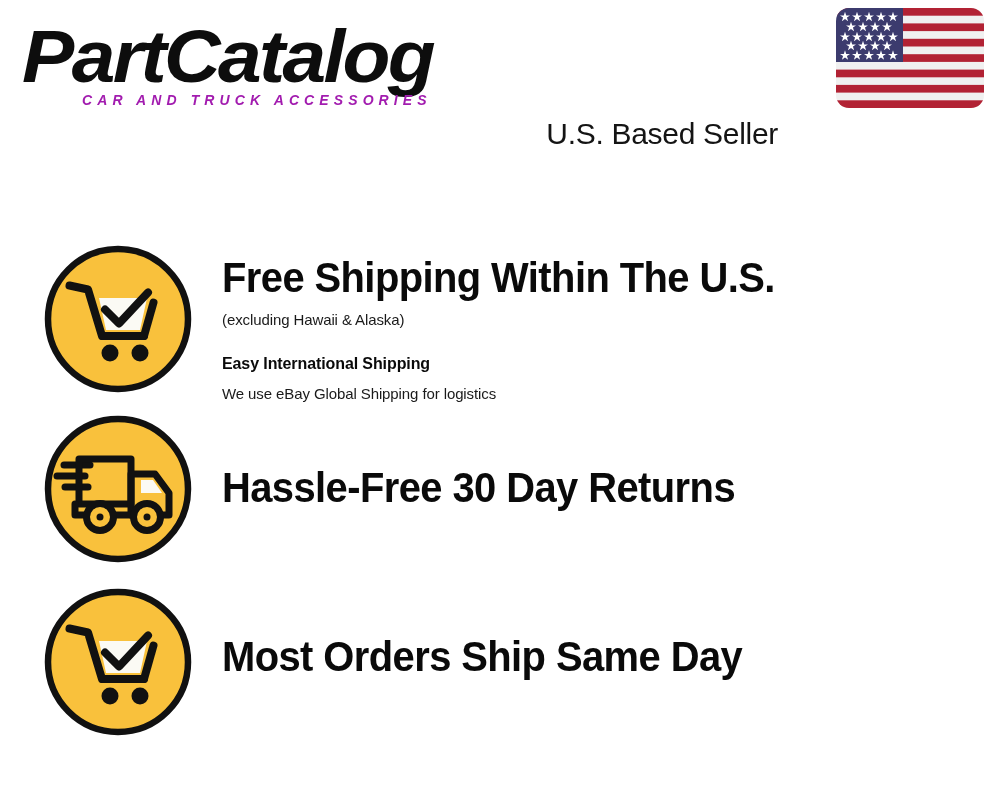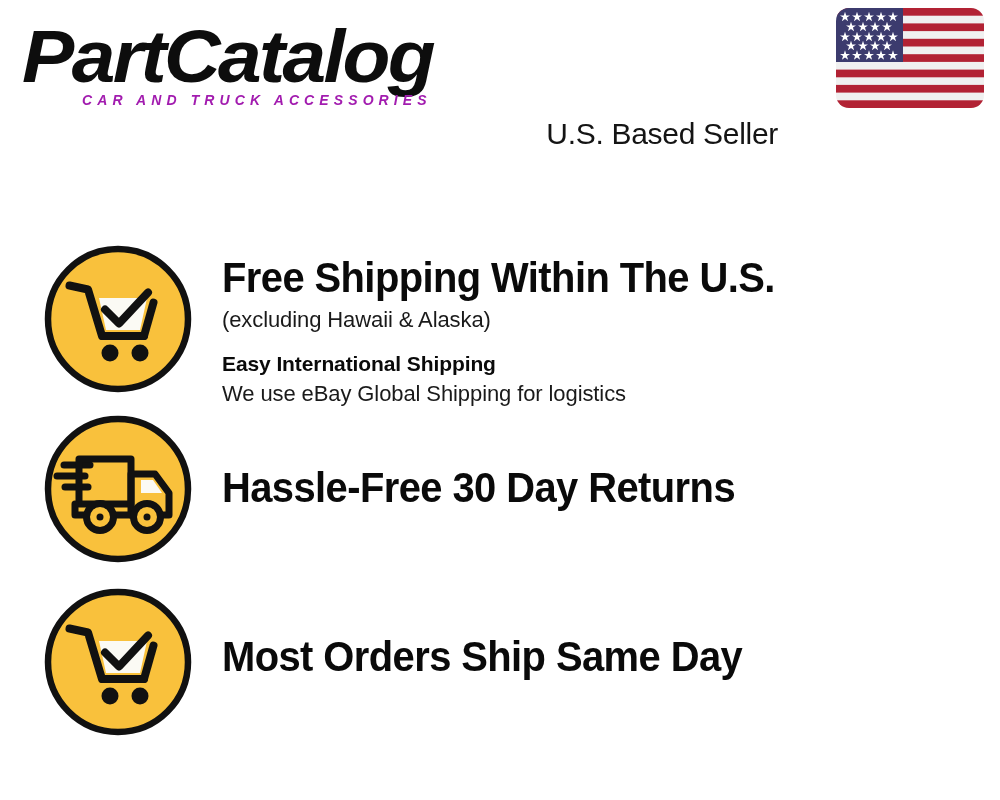--- a/index.html
+++ b/index.html
@@ -127,31 +127,31 @@
     letter-spacing: -0.6px;
     color: #0a0a0a;
     white-space: nowrap;
     transform: scaleX(0.95);
     transform-origin: left center;
     margin: 0;
   }
   .subline {
     font-family: "Liberation Sans", "DejaVu Sans", sans-serif;
     font-weight: normal;
-    font-size: 22px;
+    font-size: 15px;
     line-height: 30px;
     letter-spacing: -0.1px;
     color: #1a1a1a;
     white-space: nowrap;
     margin: 0;
   }
   .subline-strong {
     font-family: "Liberation Sans", "DejaVu Sans", sans-serif;
     font-weight: bold;
-    font-size: 21px;
+    font-size: 16px;
     line-height: 30px;
     letter-spacing: -0.1px;
     color: #0a0a0a;
     white-space: nowrap;
     margin: 0;
   }
 
   .r1 .feature-text { top: 10px; }
   .r1 .headline { margin-bottom: 3px; }
   .r1 .sub-gap { height: 14px; }

